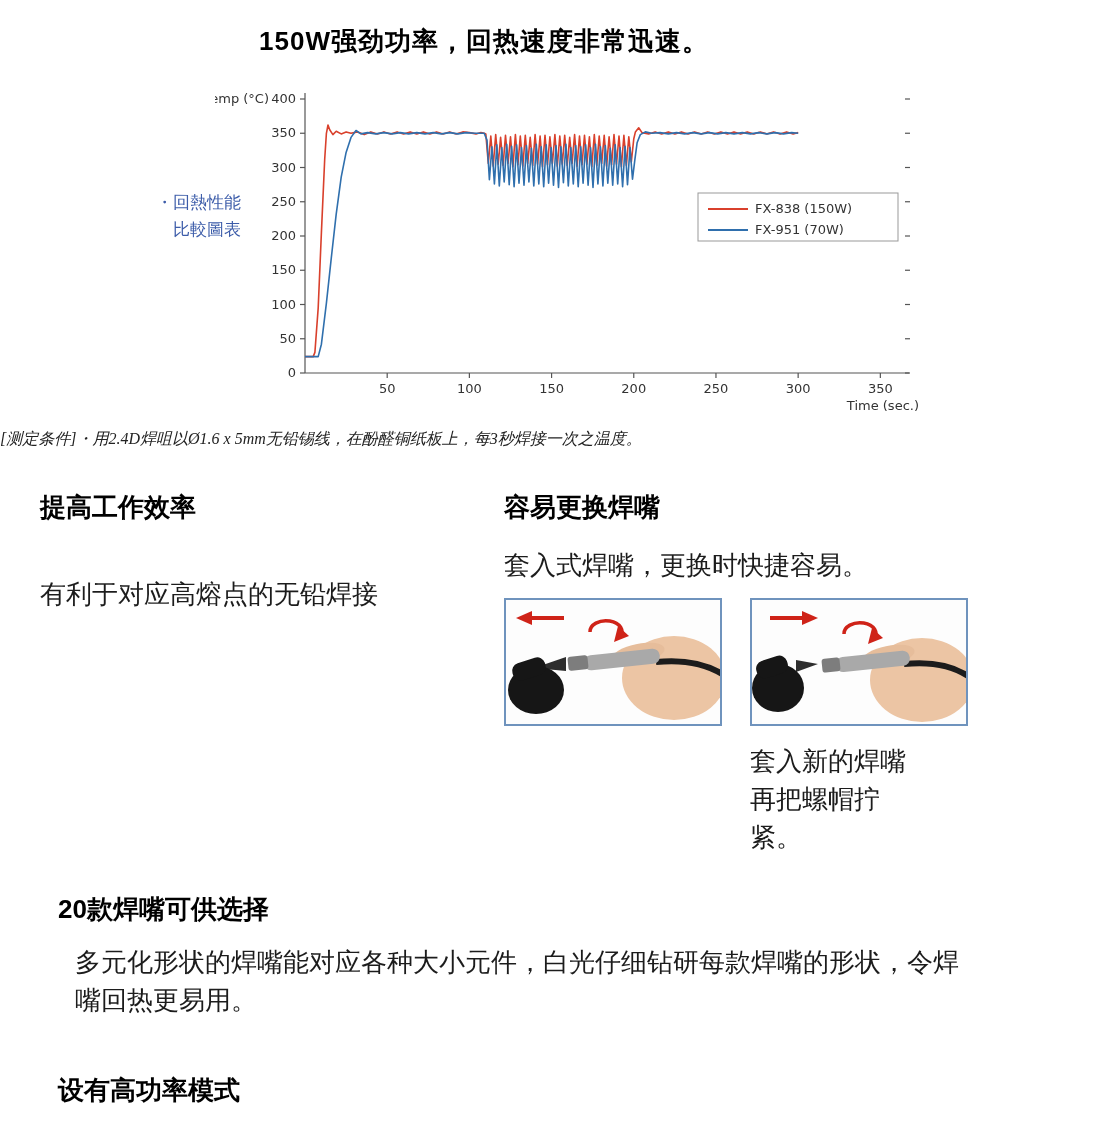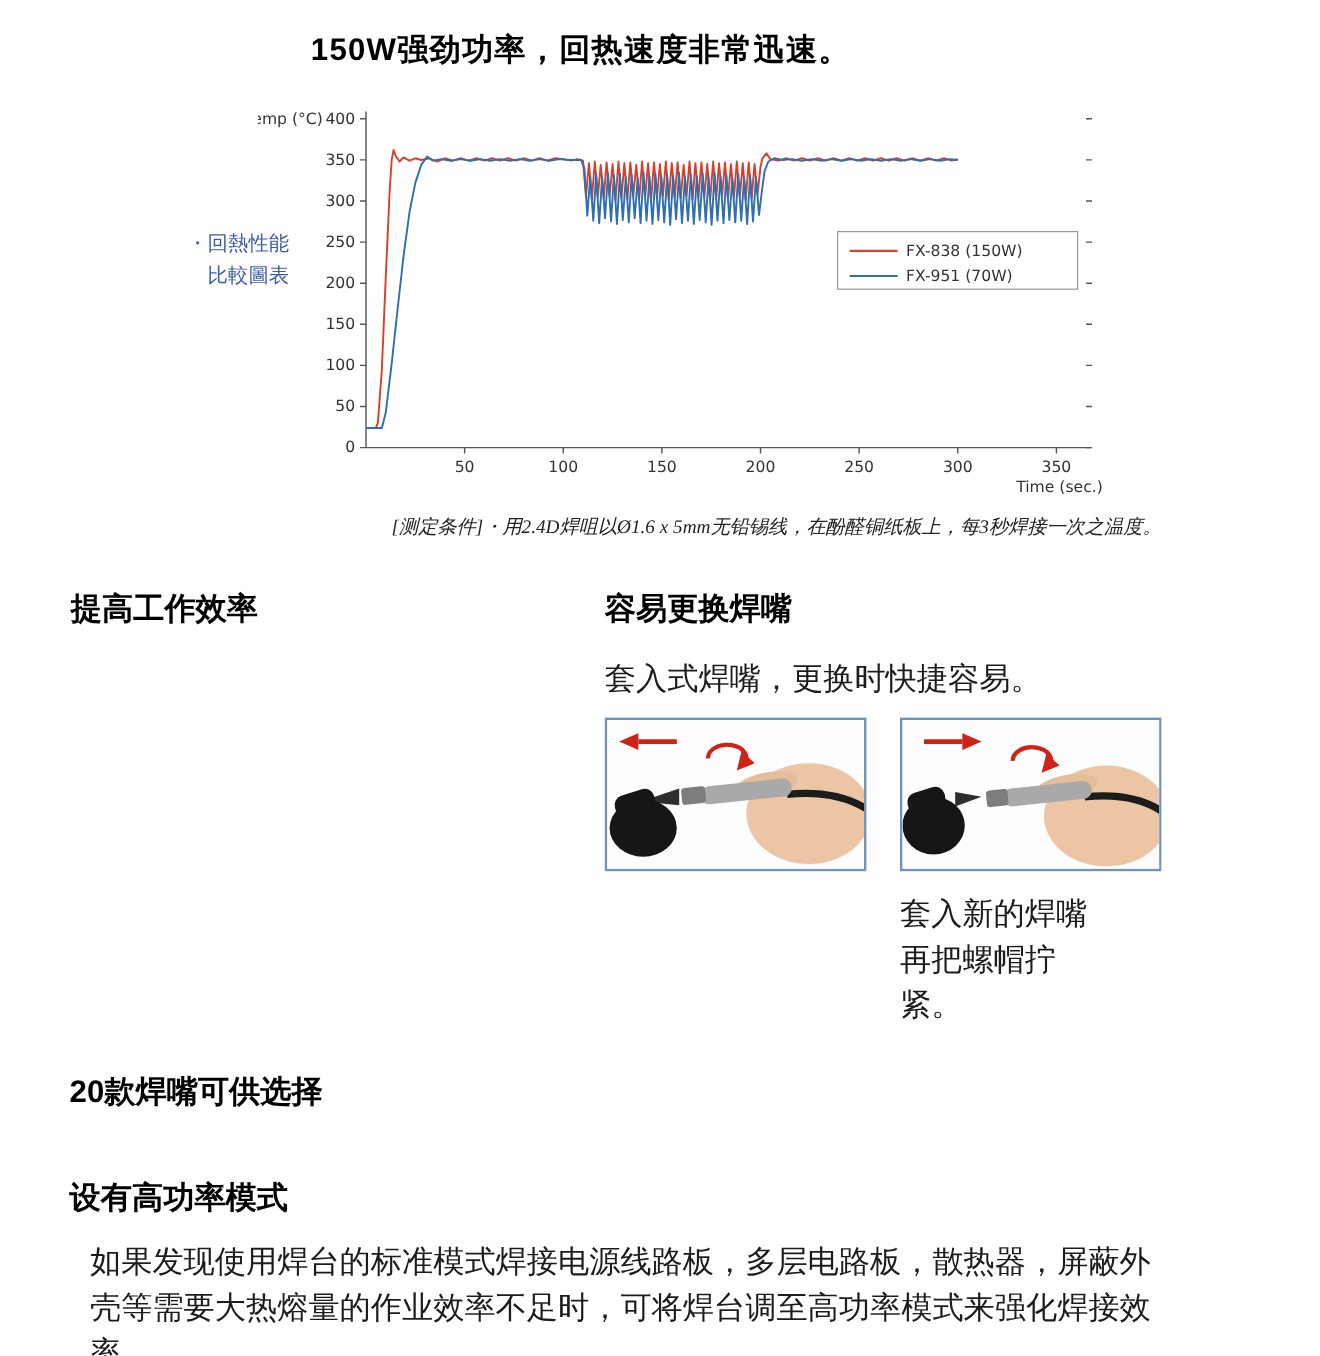--- a/index.html
+++ b/index.html
@@ -9,23 +9,23 @@
 
   .title{font-size:26px;font-weight:bold;text-align:center;padding-top:24px;letter-spacing:1px;color:#000}
 
   .chart-row{position:relative;margin-top:28px;height:336px}
   .chart-row svg{display:block;margin-left:215px}
   .side-label{position:absolute;left:156px;top:102px;color:#3c5ca9;font-size:17px;line-height:27px}
   .side-label .side2{padding-left:17px}
 
   .axis{stroke:#555;stroke-width:1.2}
   text.tick{font-size:13px;fill:#333;font-family:"DejaVu Sans",sans-serif}
-  .chart-caption{text-align:right;font-family:"Liberation Serif","DejaVu Serif",serif;font-style:italic;font-size:16px;margin-top:6px;color:#222}
+  .chart-caption{text-align:left;font-family:"Liberation Serif","DejaVu Serif",serif;font-style:italic;font-size:16px;margin-top:6px;color:#222}
 
-  .cols{display:flex;margin-top:40px;padding-left:59px}
+  .cols{display:flex;margin-top:40px;padding-left:40px}
   .col-left{width:490px}
   .col-right{width:470px}
   .h{font-size:26px;font-weight:bold;color:#000}
   .body{font-size:26px;line-height:38px;color:#1c1c1c}
   .w-left{width:428px;margin-top:20px}
   .note{margin-top:50px}
   .col-right .intro{margin-top:21px}
   .photos{display:flex;gap:28px;margin-top:14px}
   .photo{width:218px;height:128px;border:2px solid #6f93bd;background:#fff;overflow:hidden}
   .cap{width:175px;margin-top:16px}
@@ -101,20 +101,21 @@
         <line x1="493" y1="143" x2="533" y2="143" stroke="#2f6fad" stroke-width="1.8"></line>
         <text class="tick" x="540" y="147">FX-951 (70W)</text>
       </svg>
   </div>
 
   <div class="chart-caption">[测定条件]・用2.4D焊咀以Ø1.6 x 5mm无铅锡线，在酚醛铜纸板上，每3秒焊接一次之温度。</div>
 
   <div class="cols">
     <div class="col-left">
       <div class="h">提高工作效率</div>
+      <p class="body note">有利于对应高熔点的无铅焊接</p>
     </div>
 
     <div class="col-right">
       <div class="h">容易更换焊嘴</div>
       <p class="body intro">套入式焊嘴，更换时快捷容易。</p>
       <div class="photos">
 
         <div class="step">
           <div class="photo">
             <svg viewBox="0 0 214 124" width="214" height="124">
@@ -167,20 +168,21 @@
           </div>
           <p class="body cap">套入新的焊嘴再把螺帽拧紧。</p>
         </div>
 
       </div>
     </div>
   </div>
 
   <div class="sec">
     <div class="h">20款焊嘴可供选择</div>
+    <p class="body wide">多元化形状的焊嘴能对应各种大小元件，白光仔细钻研每款焊嘴的形状，令焊嘴回热更易用。</p>
   </div>
 
   <div class="sec tight">
     <div class="h">设有高功率模式</div>
     <p class="body wide">如果发现使用焊台的标准模式焊接电源线路板，多层电路板，散热器，屏蔽外壳等需要大热熔量的作业效率不足时，可将焊台调至高功率模式来强化焊接效率。</p>
   </div>
 
 </div>
 
 </body></html>

